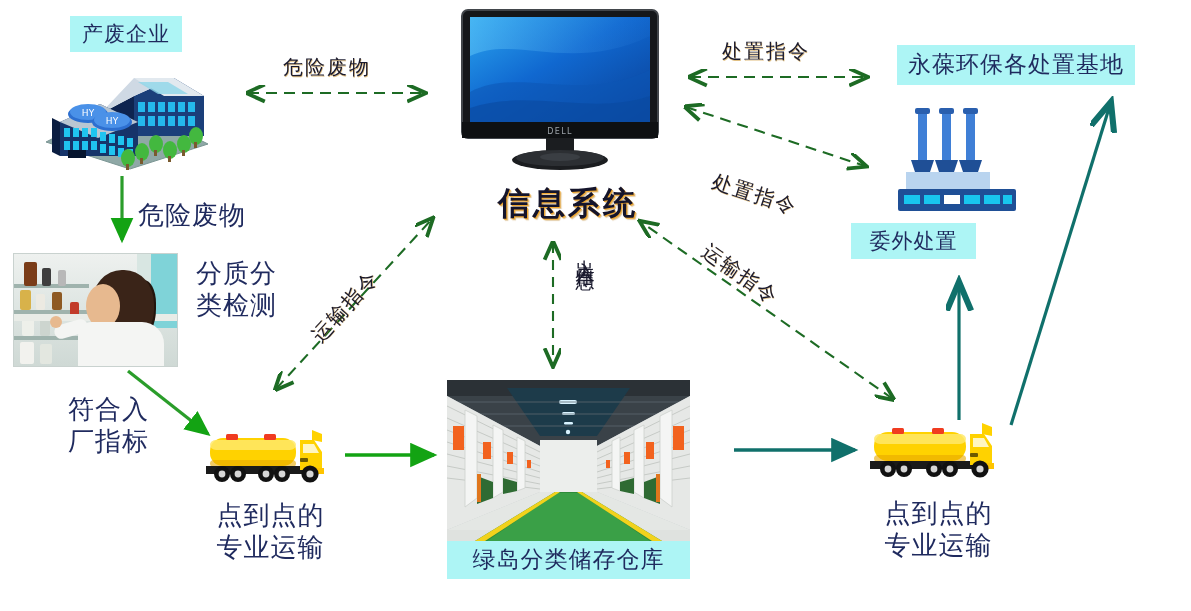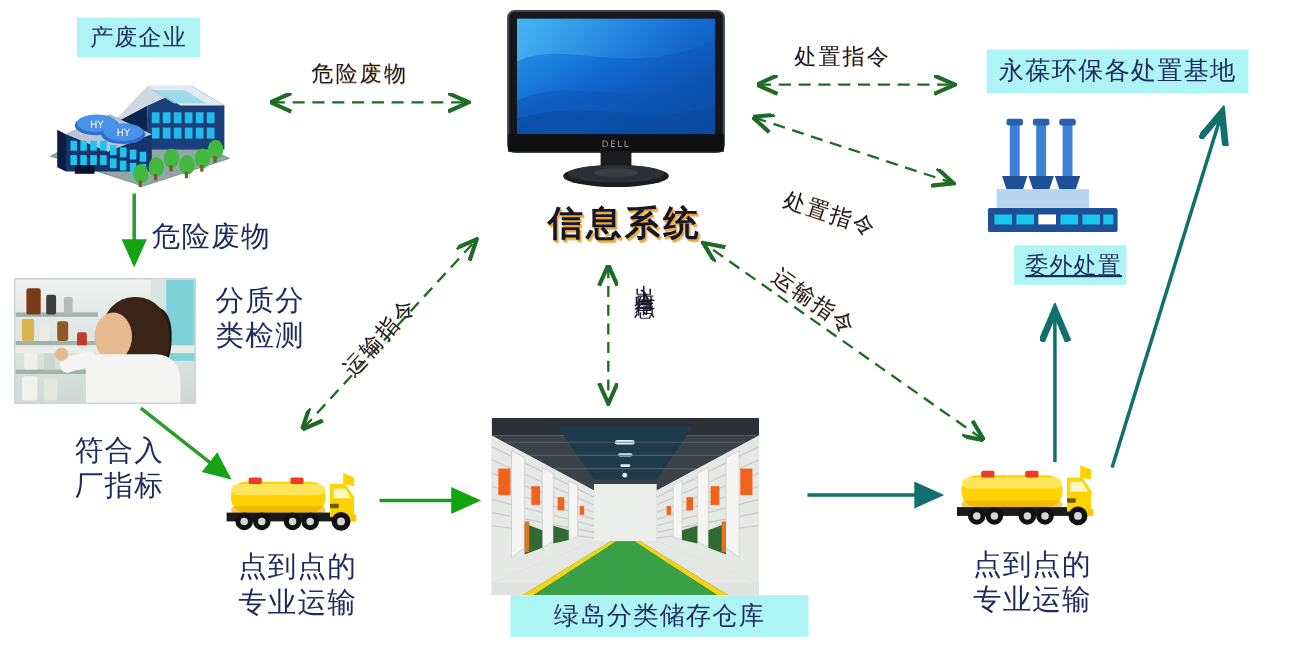--- a/index.html
+++ b/index.html
@@ -402,21 +402,21 @@
       <polygon points="0,150 93,112 150,112 243,150 243,161 0,161" fill="#dfe2df"></polygon>
       <polygon points="0,150 93,112 150,112 243,150" fill="#e4e7e4"></polygon>
 
       <polygon points="28,161 108,112 135,112 215,161" fill="#2e8b3a"></polygon>
       <polygon points="40,161 110,113 133,113 203,161" fill="#3aa047"></polygon>
 
       <polygon points="28,161 108,112 113,112 38,161" fill="#f2d21c"></polygon>
       <polygon points="215,161 135,112 130,112 205,161" fill="#f2d21c"></polygon>
     </svg>
   </div>
-  <div class="chip abs big" style="left:447px;top:541px;width:271px;height:38px;line-height:30px;margin-left:17px;">绿岛分类储存仓库</div>
+  <div class="chip abs big" style="left:447px;top:541px;width:243px;height:38px;line-height:30px;">绿岛分类储存仓库</div>
 
   <div class="abs" style="left:460px;top:8px;width:200px;height:165px;">
     <svg viewBox="0 0 200 165" width="200" height="165">
 
       <rect x="2" y="2" width="196" height="128" rx="6" fill="#15171a"></rect>
       <rect x="2" y="2" width="196" height="128" rx="6" fill="none" stroke="#42464b" stroke-width="2"></rect>
 
       <defs>
         <linearGradient id="scr" x1="0" y1="0" x2="1" y2="1">
           <stop offset="0%" stop-color="#2aa5ef"></stop>
@@ -468,21 +468,21 @@
         <rect x="6" y="95" width="16" height="9"></rect>
         <rect x="26" y="95" width="16" height="9"></rect>
         <rect x="66" y="95" width="16" height="9"></rect>
         <rect x="86" y="95" width="16" height="9"></rect>
         <rect x="105" y="95" width="9" height="9"></rect>
       </g>
       <rect x="46" y="95" width="16" height="9" fill="#ffffff"></rect>
     </svg>
   </div>
 
-  <div class="chip abs" style="left:922px;top:223px;width:102px;height:36px;line-height:28px;text-decoration:underline;">委外处置</div>
+  <div class="chip abs" style="left:851px;top:223px;width:125px;height:36px;line-height:28px;">委外处置</div>
 
   <div class="truck" style="left:864px;top:418px;width:148px;height:64px;">
     <svg viewBox="0 0 148 64" width="148" height="64">
       <rect x="10" y="14" width="92" height="29" rx="14" fill="#ffd200"></rect>
       <rect x="10" y="16" width="92" height="10" rx="6" fill="#ffe969" opacity=".85"></rect>
       <rect x="10" y="37" width="92" height="7" rx="4" fill="#e8a800" opacity=".6"></rect>
       <rect x="28" y="10" width="12" height="6" rx="1.5" fill="#f03b20"></rect>
       <rect x="68" y="10" width="12" height="6" rx="1.5" fill="#f03b20"></rect>
       <rect x="6" y="43" width="114" height="8" fill="#1a1a1a"></rect>
       <path d="M106,16 L120,16 L128,28 L128,47 L106,47 Z" fill="#ffd200"></path>

